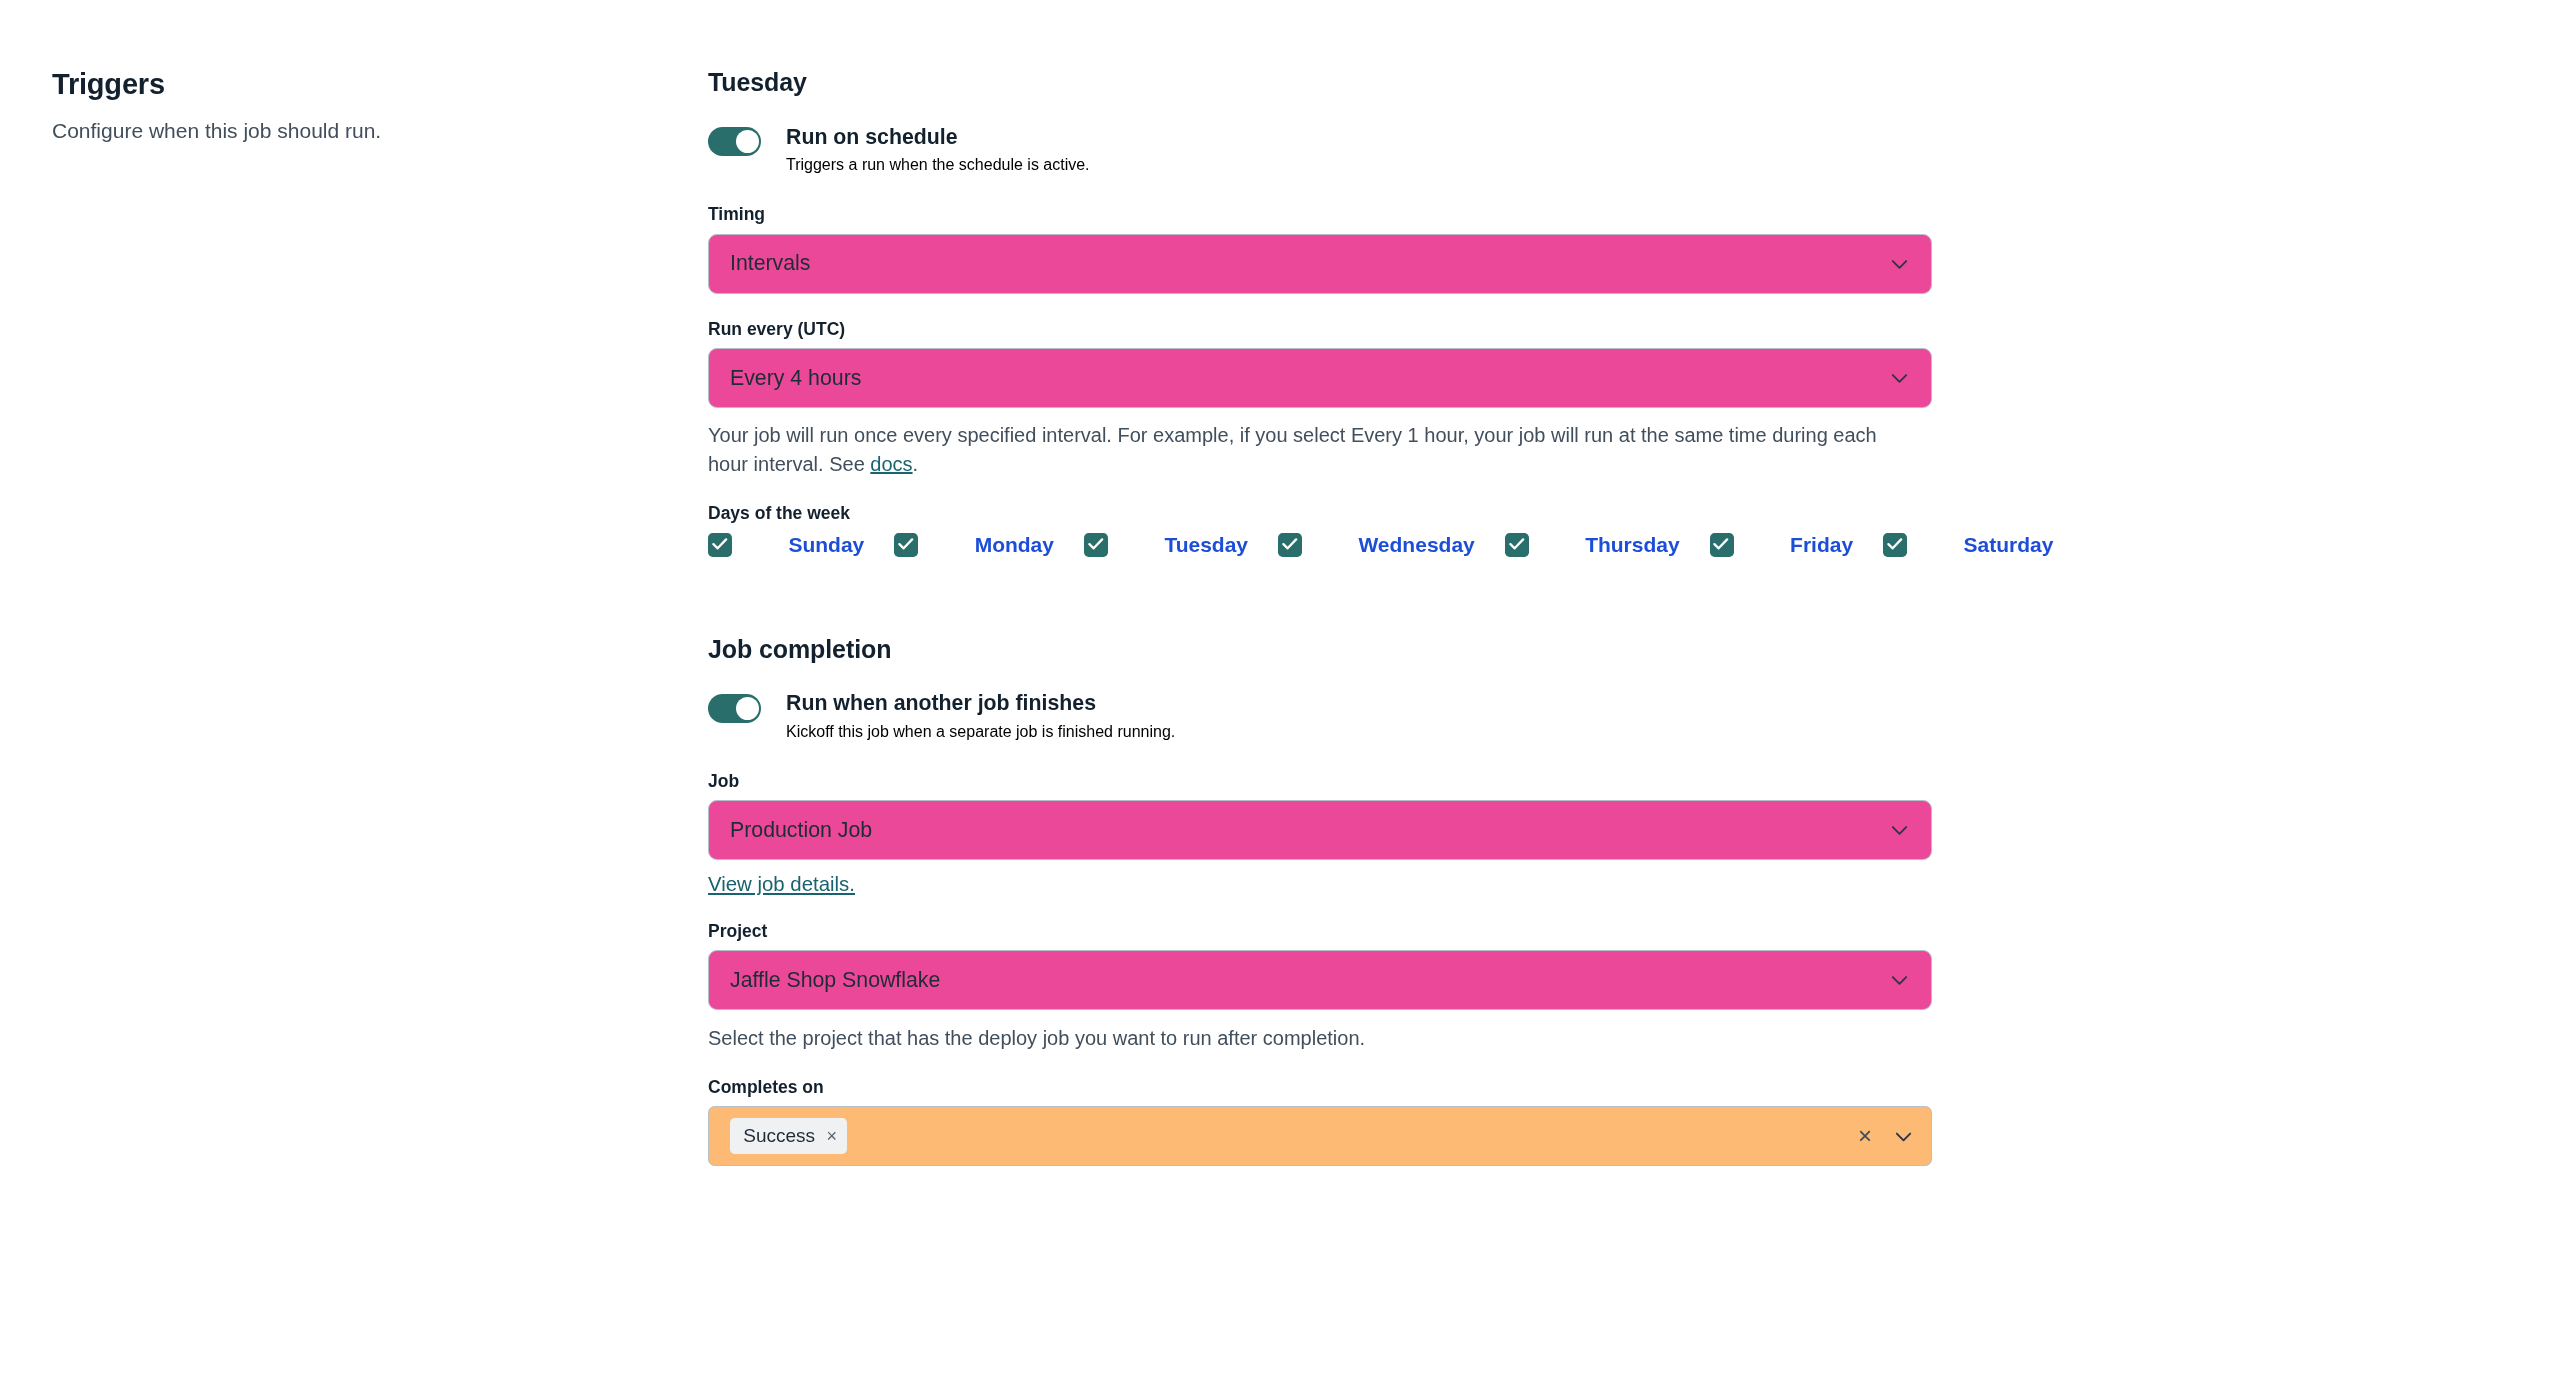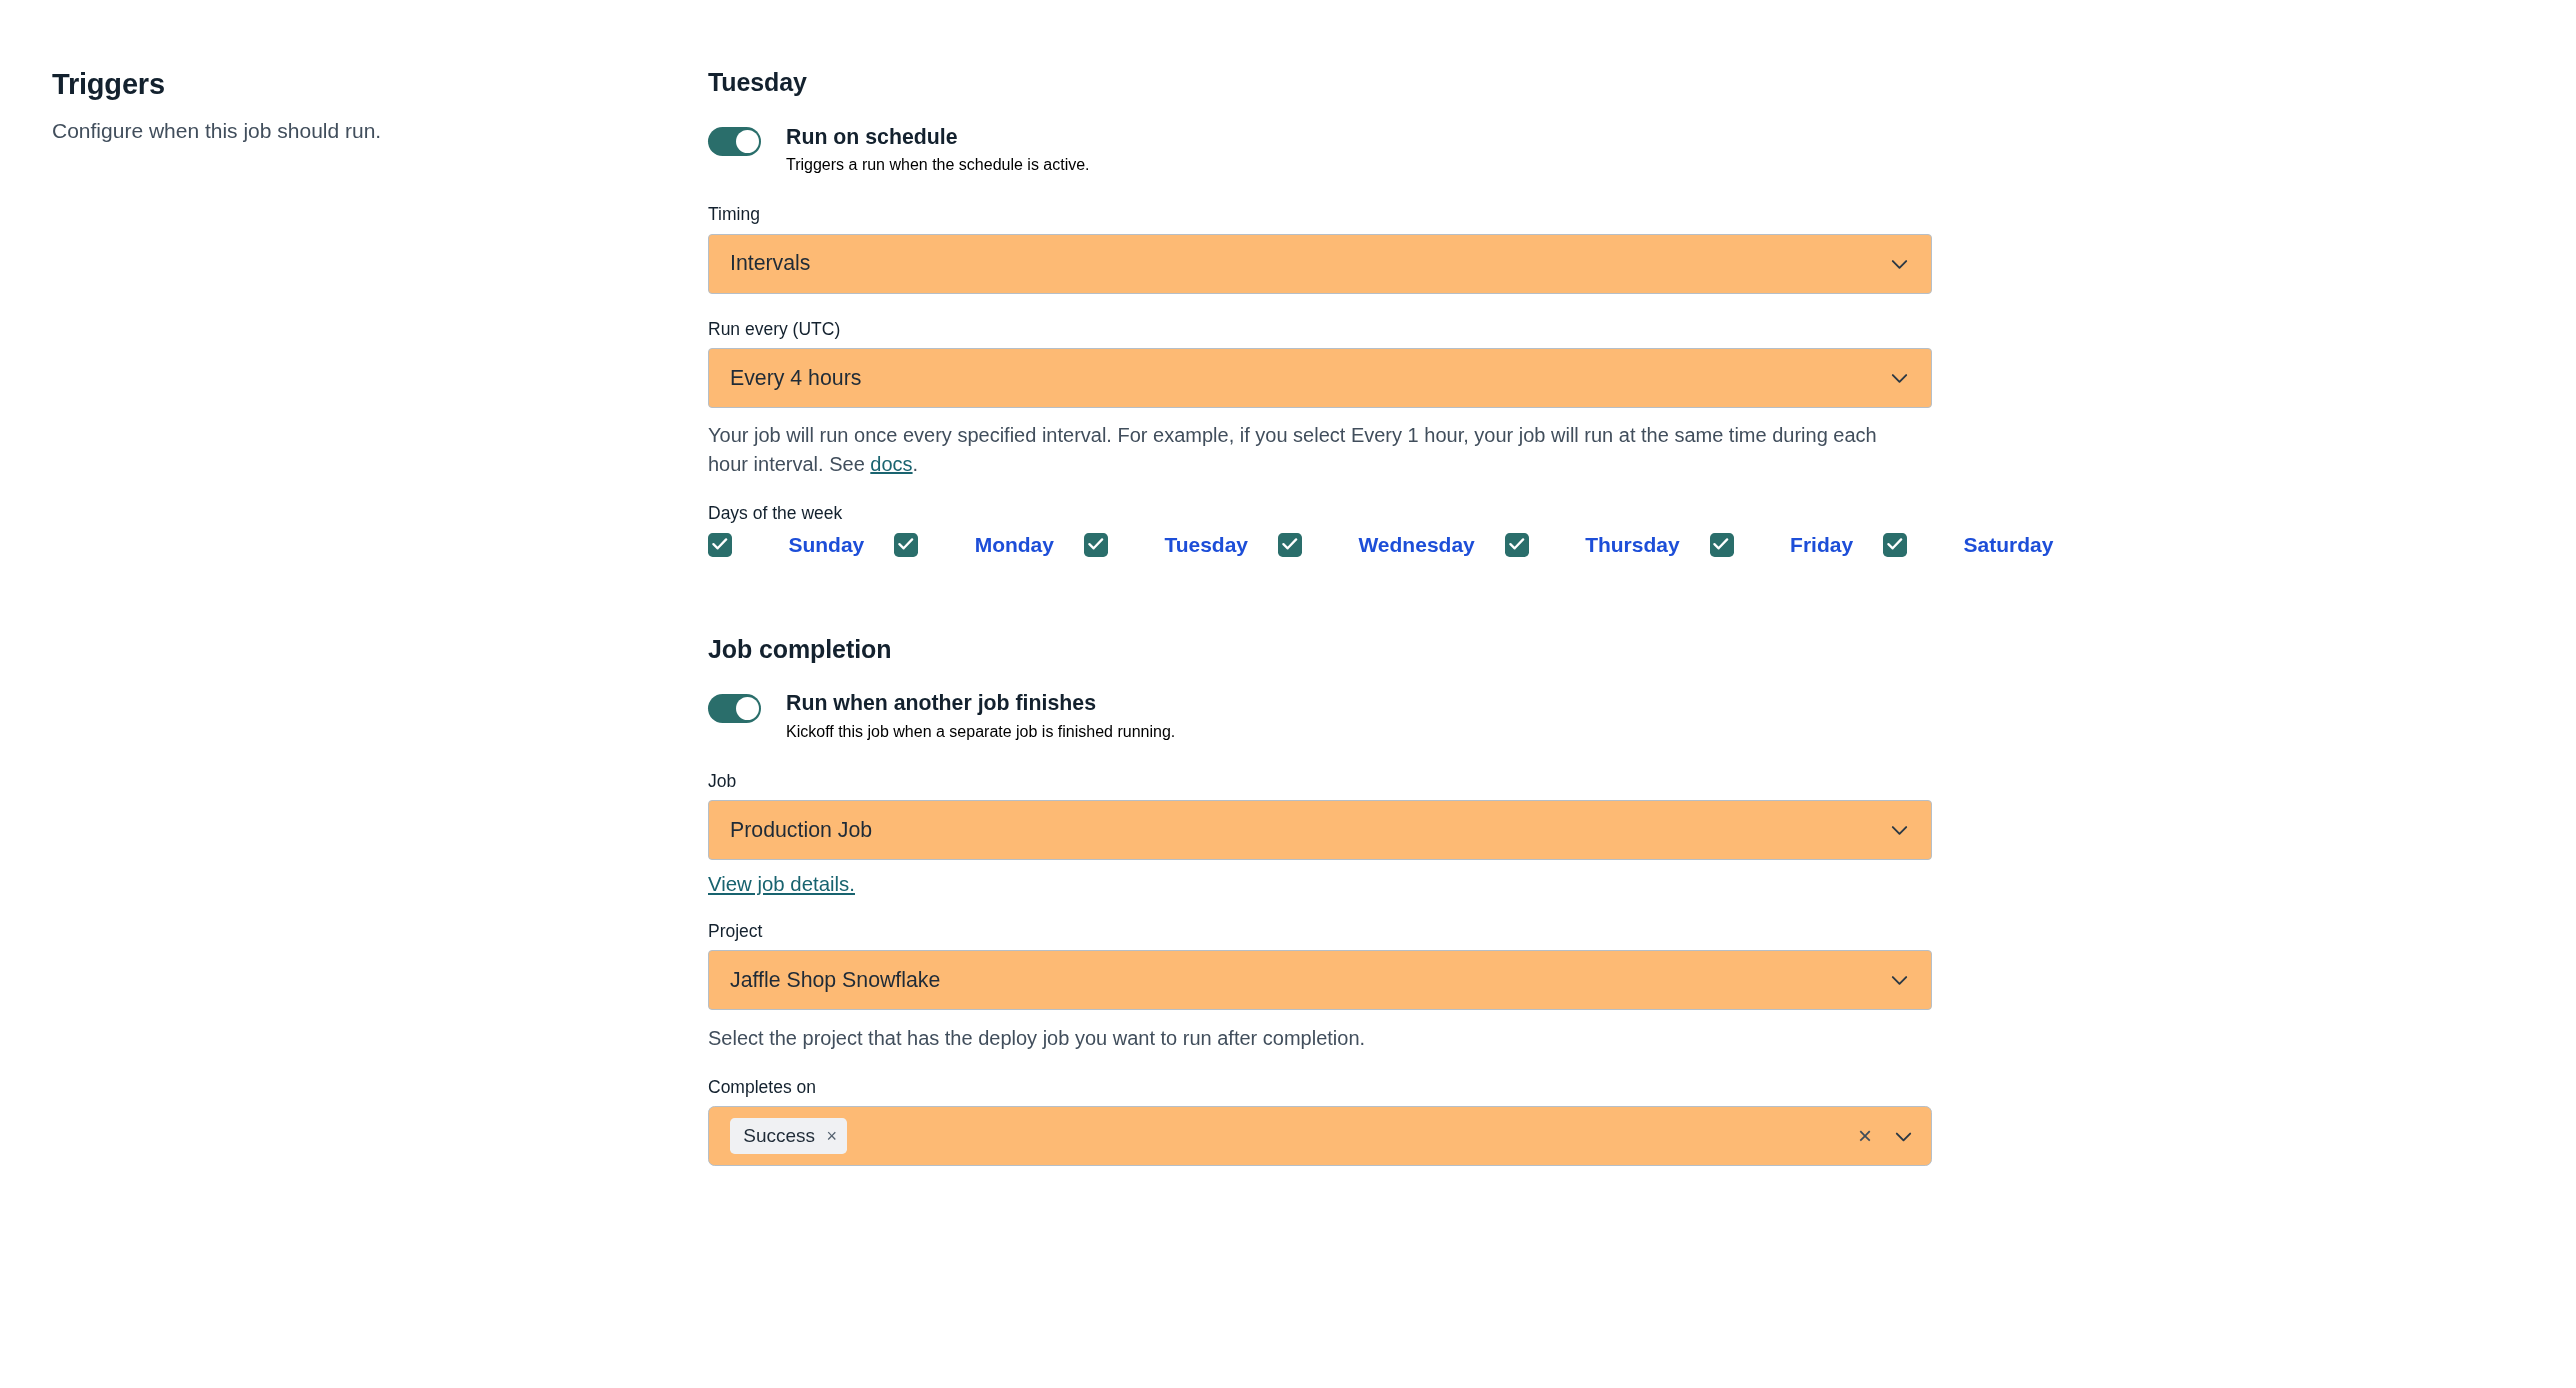--- a/index.html
+++ b/index.html
@@ -95,30 +95,30 @@
     font-size: 16px;
     color: #000000;
     line-height: 1.3;
     margin: 0;
   }
 
   
   .field { margin-bottom: 25px; }
   .field-label {
     font-size: 17.5px;
-    font-weight: normal;
+    font-weight: bold;
     color: #13212e;
     margin: 0 0 8.5px 0;
   }
   .select {
     position: relative;
     height: 60px;
     border: 1.5px solid #b6bfc8;
-    border-radius: 4px;
-    background: #fdba74;
+    border-radius: 9px;
+    background: #ec4899;
     display: flex;
     align-items: center;
     padding: 0 21px;
     cursor: pointer;
   }
   .select .value {
     font-size: 21.3px;
     color: #1f2b37;
   }
   .chev {

